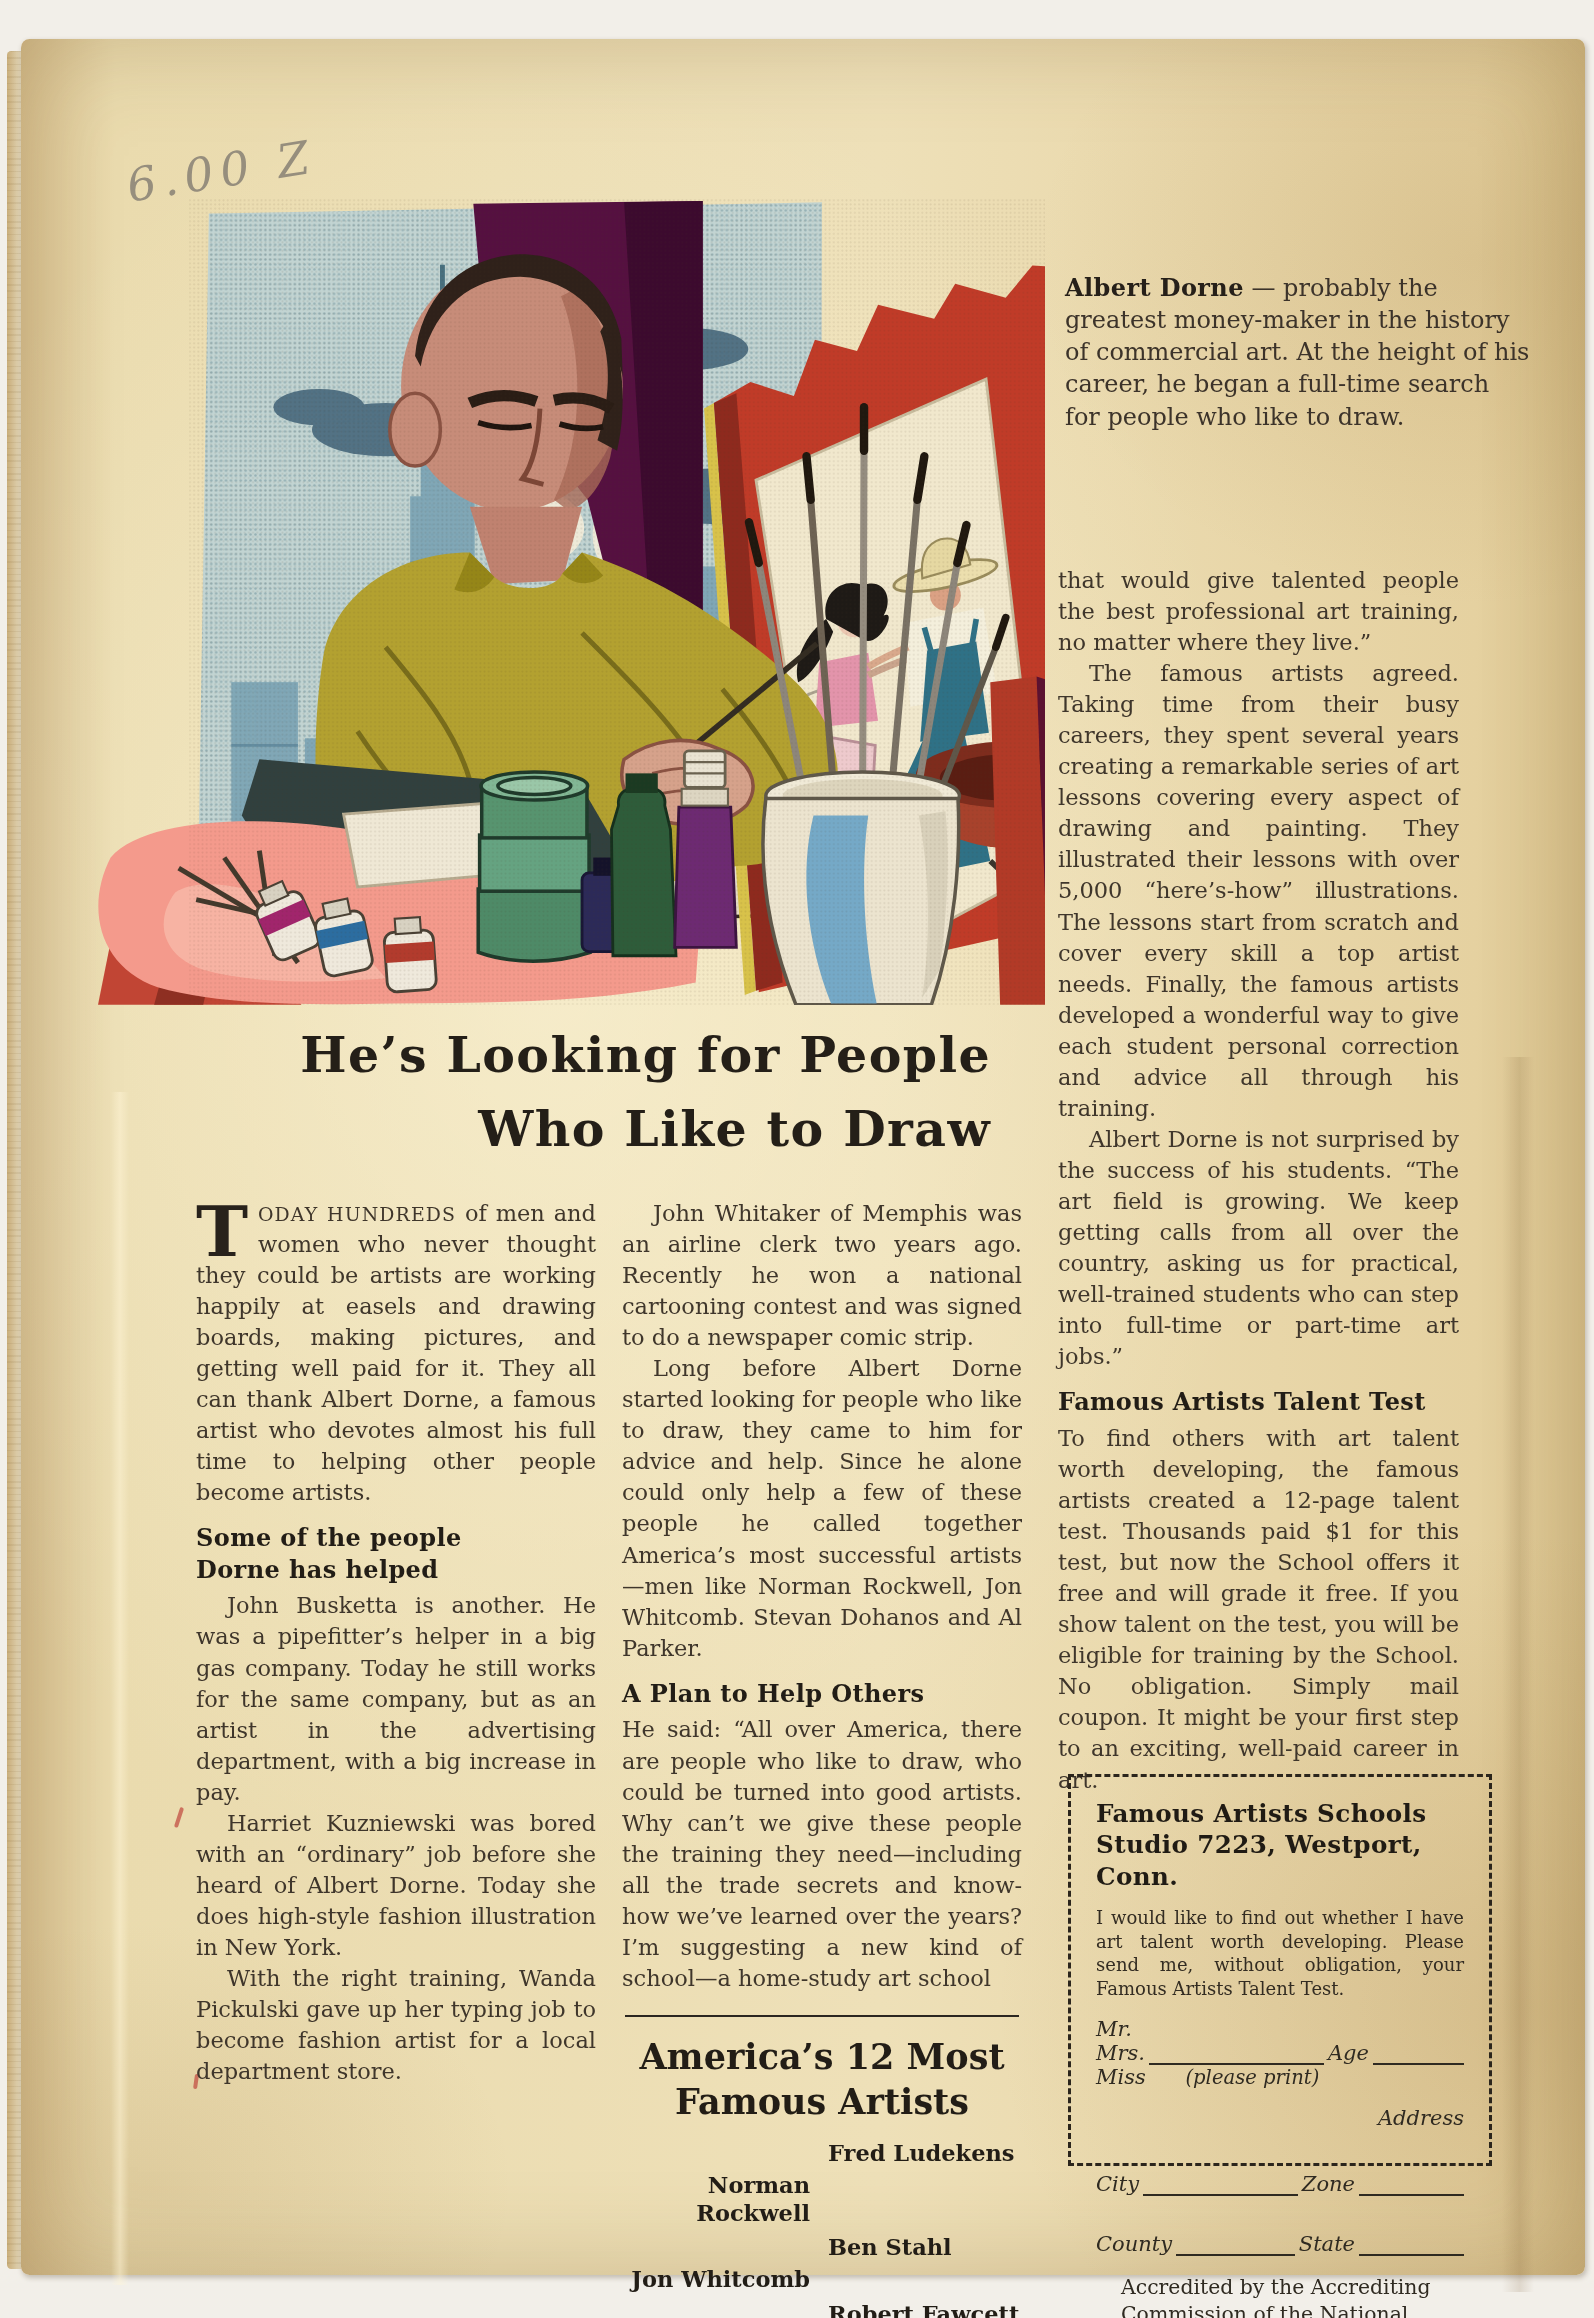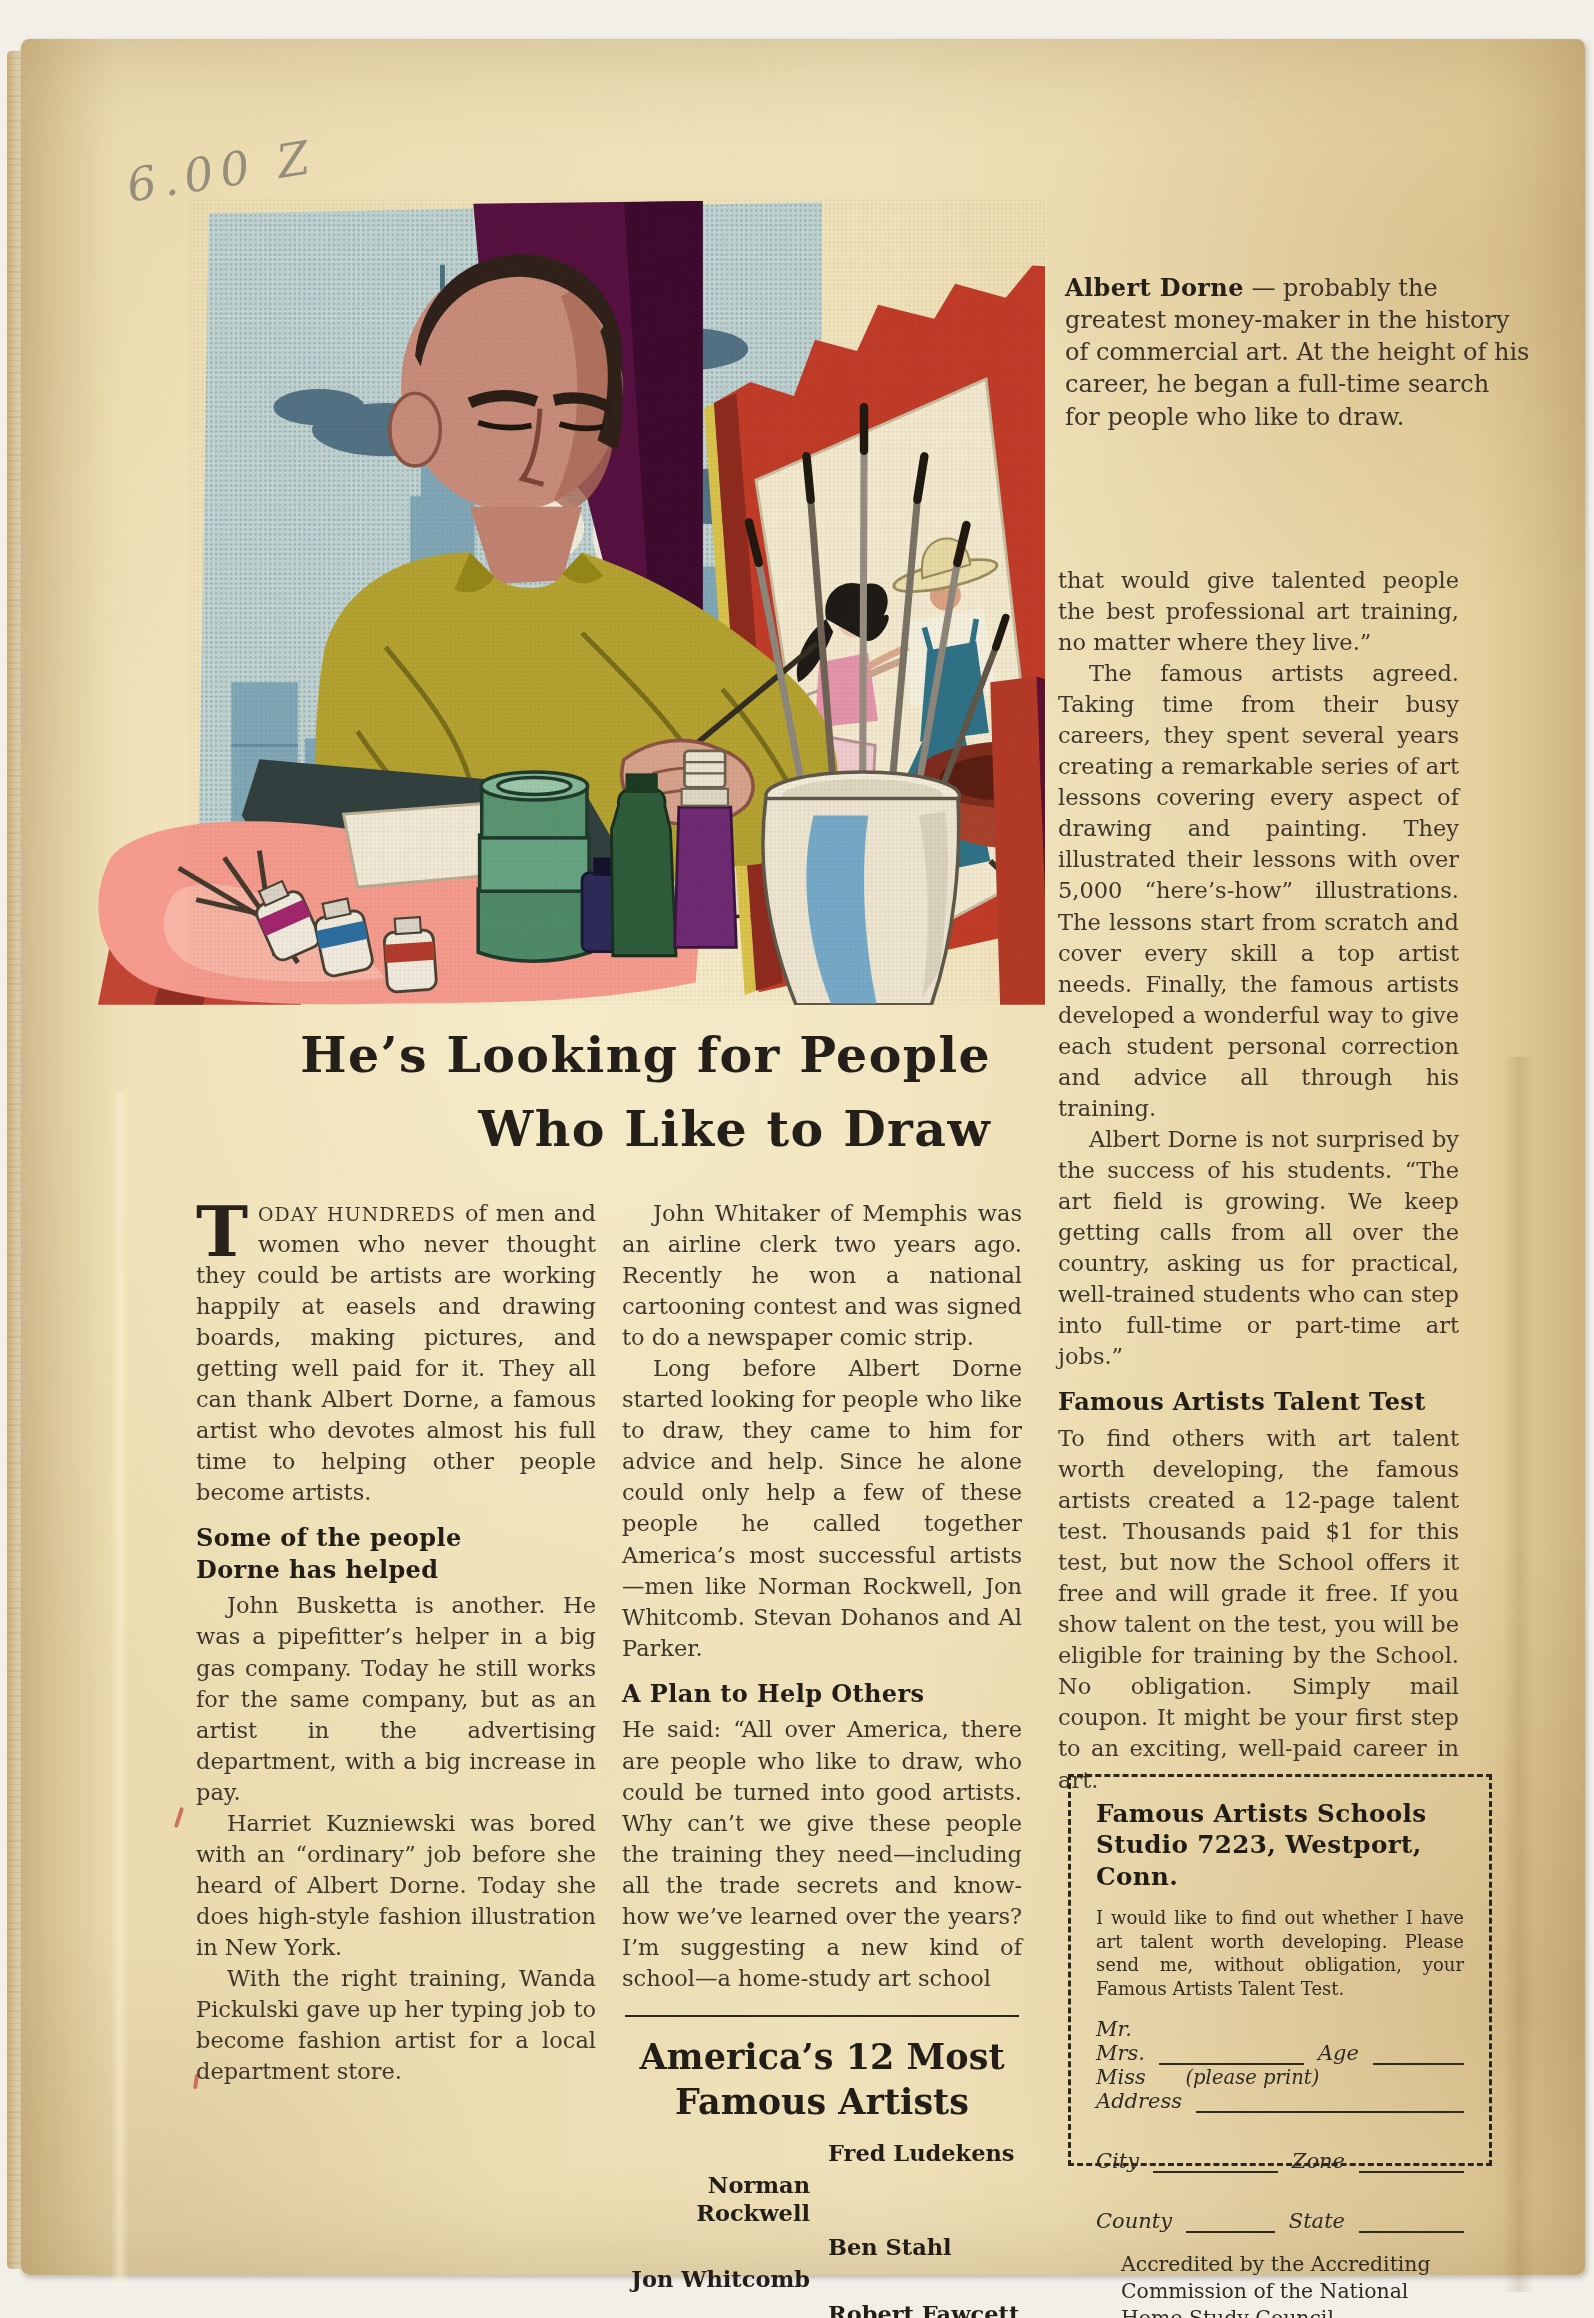--- a/index.html
+++ b/index.html
@@ -79,21 +79,21 @@
   .artists .r{text-align:left;}
   
   .coupon{
     position:absolute;left:1047px;top:1735px;width:424px;height:392px;
     border:3.5px dashed #2b251c;box-sizing:border-box;padding:21px 25px 17px;
     color:#332c22;
   }
   .coupon-h{font-weight:bold;font-size:24.6px;line-height:1.28;color:#201b14;letter-spacing:0.4px;}
   .coupon-body{font-size:18px;line-height:1.3;text-align:justify;margin-top:14px;}
   .cform{margin-top:17px;font-style:italic;font-size:21px;color:#2f2a21;}
-  .frow{display:flex;align-items:flex-end;gap:14px;}
+  .frow{display:flex;align-items:flex-end;gap:4px;}
   .fline{flex:1;border-bottom:2.1px solid #2f2a21;height:1.0em;}
   .fline.short{flex:0 0 91px;}
   .fline.mid{flex:0 0 105px;}
   .plabel{white-space:nowrap;}
   .pprint{text-align:center;font-size:19.6px;margin-top:1.4px;}
   .accred{font-size:20.4px;line-height:1.32;text-align:left;margin-top:18px;padding:0 0 0 25px;font-style:normal;}
 </style>
 </head>
 <body>
 
@@ -372,21 +372,21 @@
         <span class="plabel">Mrs.</span>
         <span class="fline"></span>
         <span class="plabel">Age</span>
         <span class="fline short"></span>
       </div>
       <div class="frow">
         <span class="plabel">Miss</span>
         <span class="pprint" style="flex:1;">(please print)</span>
         <span style="flex:0 0 105px;"></span>
       </div>
-      <div class="frow" style="">
+      <div class="frow" style="margin-top:17px;flex-direction:column;">
         <span class="plabel">Address</span>
         <span class="fline"></span>
       </div>
       <div class="frow" style="margin-top:36px;">
         <span class="plabel">City</span>
         <span class="fline"></span>
         <span class="plabel">Zone</span>
         <span class="fline mid"></span>
       </div>
       <div class="frow" style="margin-top:36px;justify-content:flex-end;">

